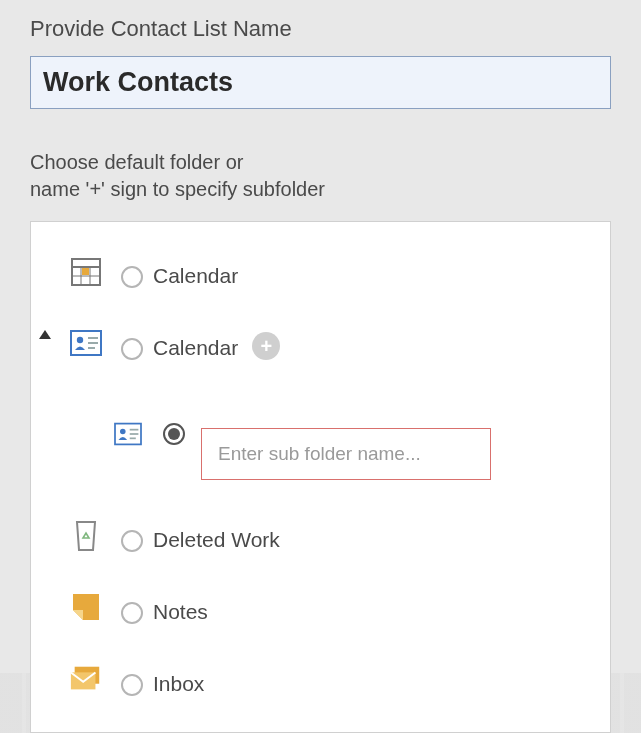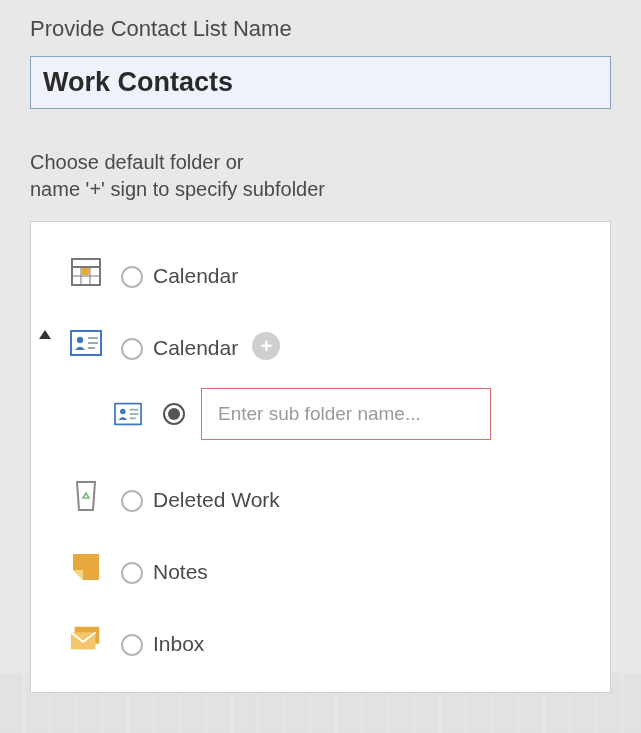--- a/index.html
+++ b/index.html
@@ -120,20 +120,21 @@
     align-items: center;
   }
   .sub-input {
     margin-left: 16px;
     border: 1px solid #d9706d;
     padding: 14px 16px;
     font-size: 19px;
     color: #ec4899;
     width: 290px;
     outline: none;
+    margin-top: 40px;
   }
   .sub-input::placeholder { color: #9a9a9a; }
 
   
   .backdrop {
     position: absolute;
     left: 0; right: 0; bottom: 0;
     height: 60px;
     background: repeating-linear-gradient(90deg, #d6d6d6 0 22px, #e0e0e0 22px 26px);
     opacity: 0.35;

